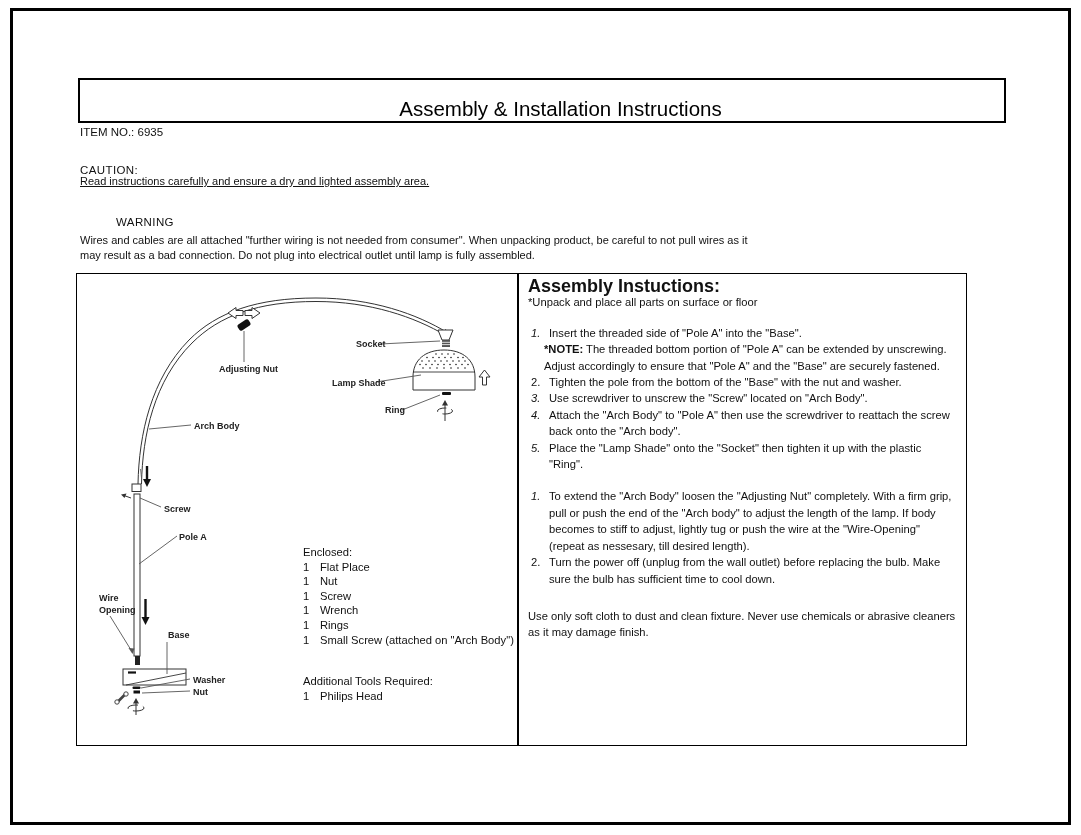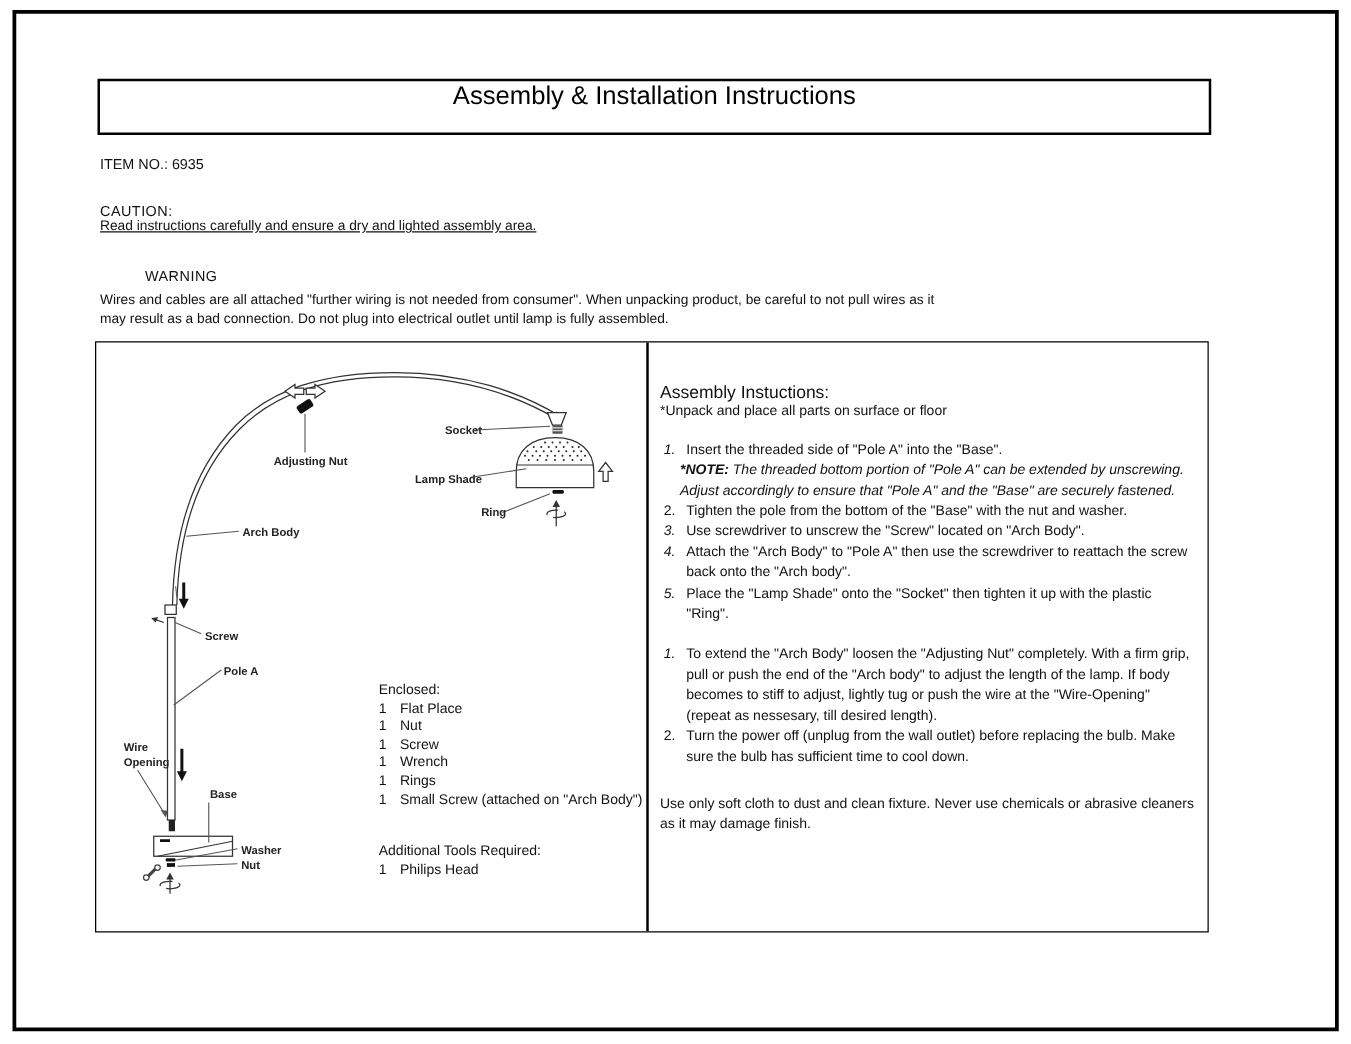--- a/index.html
+++ b/index.html
@@ -1,41 +1,41 @@
 <!DOCTYPE html>
 <html><head>
 <meta charset="utf-8">
 <style>
   html,body{margin:0;padding:0;background:#fff;}
   body{width:1081px;height:835px;position:relative;font-family:"Liberation Sans","DejaVu Sans",sans-serif;color:#111;}
   .page{position:absolute;left:10px;top:8px;width:1055px;height:811px;border:3px solid #000;background:#fff;}
   
-  .title-box{position:absolute;left:65px;top:52px;width:887px;height:41px;border:2px solid #000;display:flex;align-items:flex-start;justify-content:center;}
+  .title-box{position:absolute;left:65px;top:67px;width:887px;height:41px;border:2px solid #000;display:flex;align-items:flex-end;justify-content:center;padding-left:37px;}
   .title-box span{font-size:20.5px;color:#000;}
   .item-no{position:absolute;left:67px;top:115px;font-size:11.5px;}
   .sec-head{position:absolute;left:67px;font-size:11.5px;letter-spacing:.4px;}
   .sec-body{position:absolute;left:67px;font-size:11px;}
   
   .main-box{position:absolute;left:63px;top:262px;width:889px;height:471px;border:1.5px solid #000;}
   .divider{position:absolute;left:440px;top:0;bottom:0;width:1.5px;background:#000;}
   svg.diagram{position:absolute;left:0;top:0;}
   svg text{font-family:"Liberation Sans","DejaVu Sans",sans-serif;font-size:9px;font-weight:bold;fill:#222;}
   
   .enclosed{position:absolute;left:226px;top:271px;width:226px;font-size:11.2px;line-height:14.6px;}
   .enc-row{display:flex;}
   .enc-qty{width:17px;flex:0 0 17px;}
   .enc-tools{margin-top:27px;}
   
   .right-col{position:absolute;left:446px;top:0;width:438px;padding:4px 4px 0 5px;font-size:11.2px;line-height:16.4px;box-sizing:border-box;}
-  .rc-head{font-weight:normal;font-size:14px;margin-top:27px;}
+  .rc-head{font-weight:bold;font-size:18px;}
   .steps{margin-top:14px;}
   .step{position:relative;padding-left:21px;}
   .step .num{position:absolute;left:3px;font-style:italic;}
   .step .num.upright{font-style:normal;}
-  .note{margin-left:-5px;font-style:italic;}
+  .note{margin-left:-5px;}
   .bold{font-weight:bold;}
   .note-box{margin:12px 0 0 55px;width:330px;border:1.5px solid #000;text-align:center;font-weight:bold;font-size:11.2px;line-height:14.5px;padding:3px 2px;}
   .addl{margin-top:16px;}
   .cleaning{margin-top:21px;}
 </style>
 </head>
 <body>
 
 <div class="page">
 

